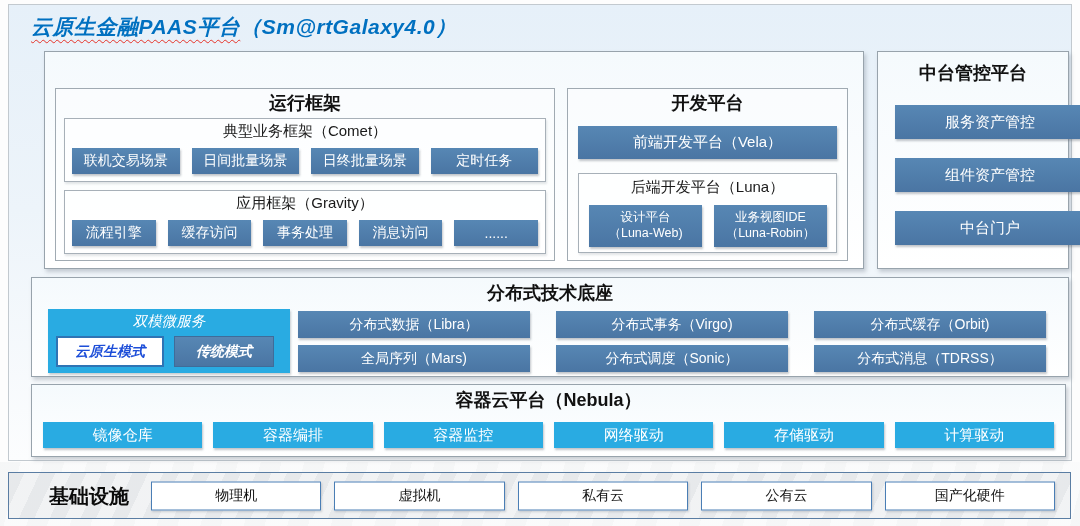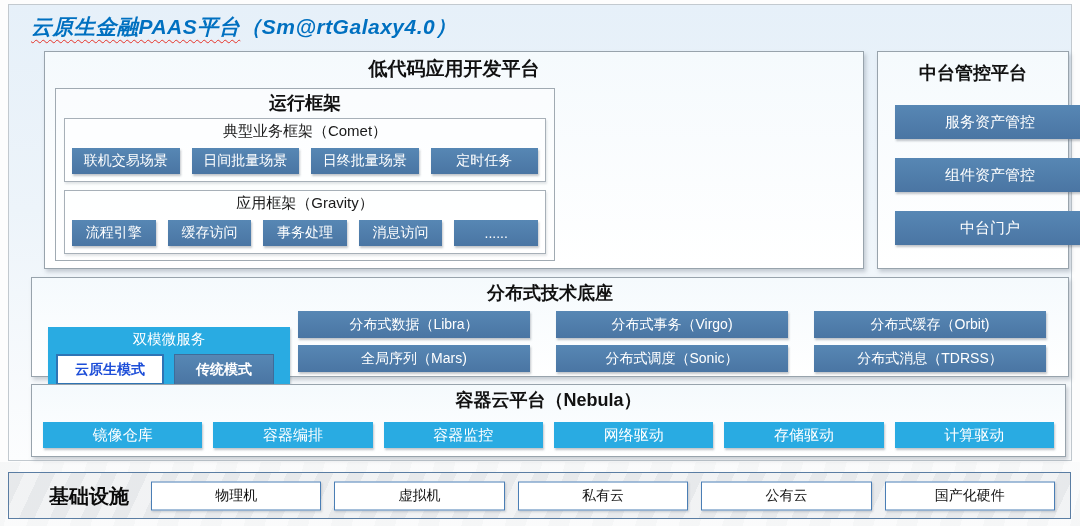--- a/index.html
+++ b/index.html
@@ -93,22 +93,22 @@
   .mid{ left:868px; top:46px; width:192px; height:218px; }
   .mid > .box-title{ top:9px; font-size:18px; }
   .mid .btn{ position:absolute; left:17px; width:190px; height:34px; font-size:15px; }
   .mid .btn:nth-of-type(2){ top:53px; }
   .mid .btn:nth-of-type(3){ top:106px; }
   .mid .btn:nth-of-type(4){ top:159px; }
 
   
   .dist{ left:22px; top:272px; width:1038px; height:100px;padding-left:48px; }
   .dist > .box-title{ top:3px; font-size:18px; }
-  .dual{ position:absolute; left:16px; top:49px; width:242px; height:64px;
-         background:#29abe2; box-shadow:1px 2px 2px rgba(80,92,104,.3); }
+  .dual{ position:absolute; left:16px; top:31px; width:242px; height:64px;
+         background:#29abe2; box-shadow:1px 2px 2px rgba(80,92,104,.3);font-style:italic; }
   .dual-title{ position:absolute; left:0; right:0; top:3px; text-align:center;
                color:#fff; font-size:14.5px; font-weight:500; }
   .mode-btn{ position:absolute; top:27px; height:31px; display:flex;
              align-items:center; justify-content:center; font-size:14px; font-weight:600; }
   .mode-native{ left:8px; width:108px; background:#fff; color:#1d4ed8;
                 border:2px solid #2e74b5; }
   .mode-trad{ left:126px; width:100px; background:linear-gradient(180deg,#5787b4,#4a75a3);
               color:#fff; border:1px solid #3f6c99; }
   .dist-grid{ position:absolute; left:266px; top:33px; width:748px; height:61px;
               display:grid; grid-template-columns:repeat(3,1fr);
@@ -141,21 +141,20 @@
 <body>
 
 <div class="canvas">
   <div class="main-wrap">
 
     <div class="page-title">
       <span class="t-cn">云原生金融PAAS平台</span><span class="t-en">（Sm@rtGalaxy4.0）</span>
     </div>
 
     <div class="box lowcode">
-      <div class="box-title">低代码应用开发平台</div>
 
       <div class="runtime">
         <div class="box-title">运行框架</div>
 
         <div class="innerbox comet">
           <div class="inner-title">典型业务框架（Comet）</div>
           <div class="btn-row">
             <div class="btn">联机交易场景</div>
             <div class="btn">日间批量场景</div>
             <div class="btn">日终批量场景</div>
@@ -168,20 +167,36 @@
           <div class="btn-row">
             <div class="btn">流程引擎</div>
             <div class="btn">缓存访问</div>
             <div class="btn">事务处理</div>
             <div class="btn">消息访问</div>
             <div class="btn">......</div>
           </div>
         </div>
       </div>
 
+      <div class="dev">
+        <div class="box-title">开发平台</div>
+        <div class="btn vela">前端开发平台（Vela）</div>
+
+        <div class="innerbox luna">
+          <div class="inner-title">后端开发平台（Luna）</div>
+          <div class="btn luna-btn first">
+            <span>设计平台</span>
+            <span>（Luna-Web)</span>
+          </div>
+          <div class="btn luna-btn second">
+            <span>业务视图IDE</span>
+            <span>（Luna-Robin）</span>
+          </div>
+        </div>
+      </div>
     </div>
 
     <div class="box mid">
       <div class="box-title">中台管控平台</div>
       <div class="btn">服务资产管控</div>
       <div class="btn">组件资产管控</div>
       <div class="btn">中台门户</div>
     </div>
 
     <div class="box dist">

